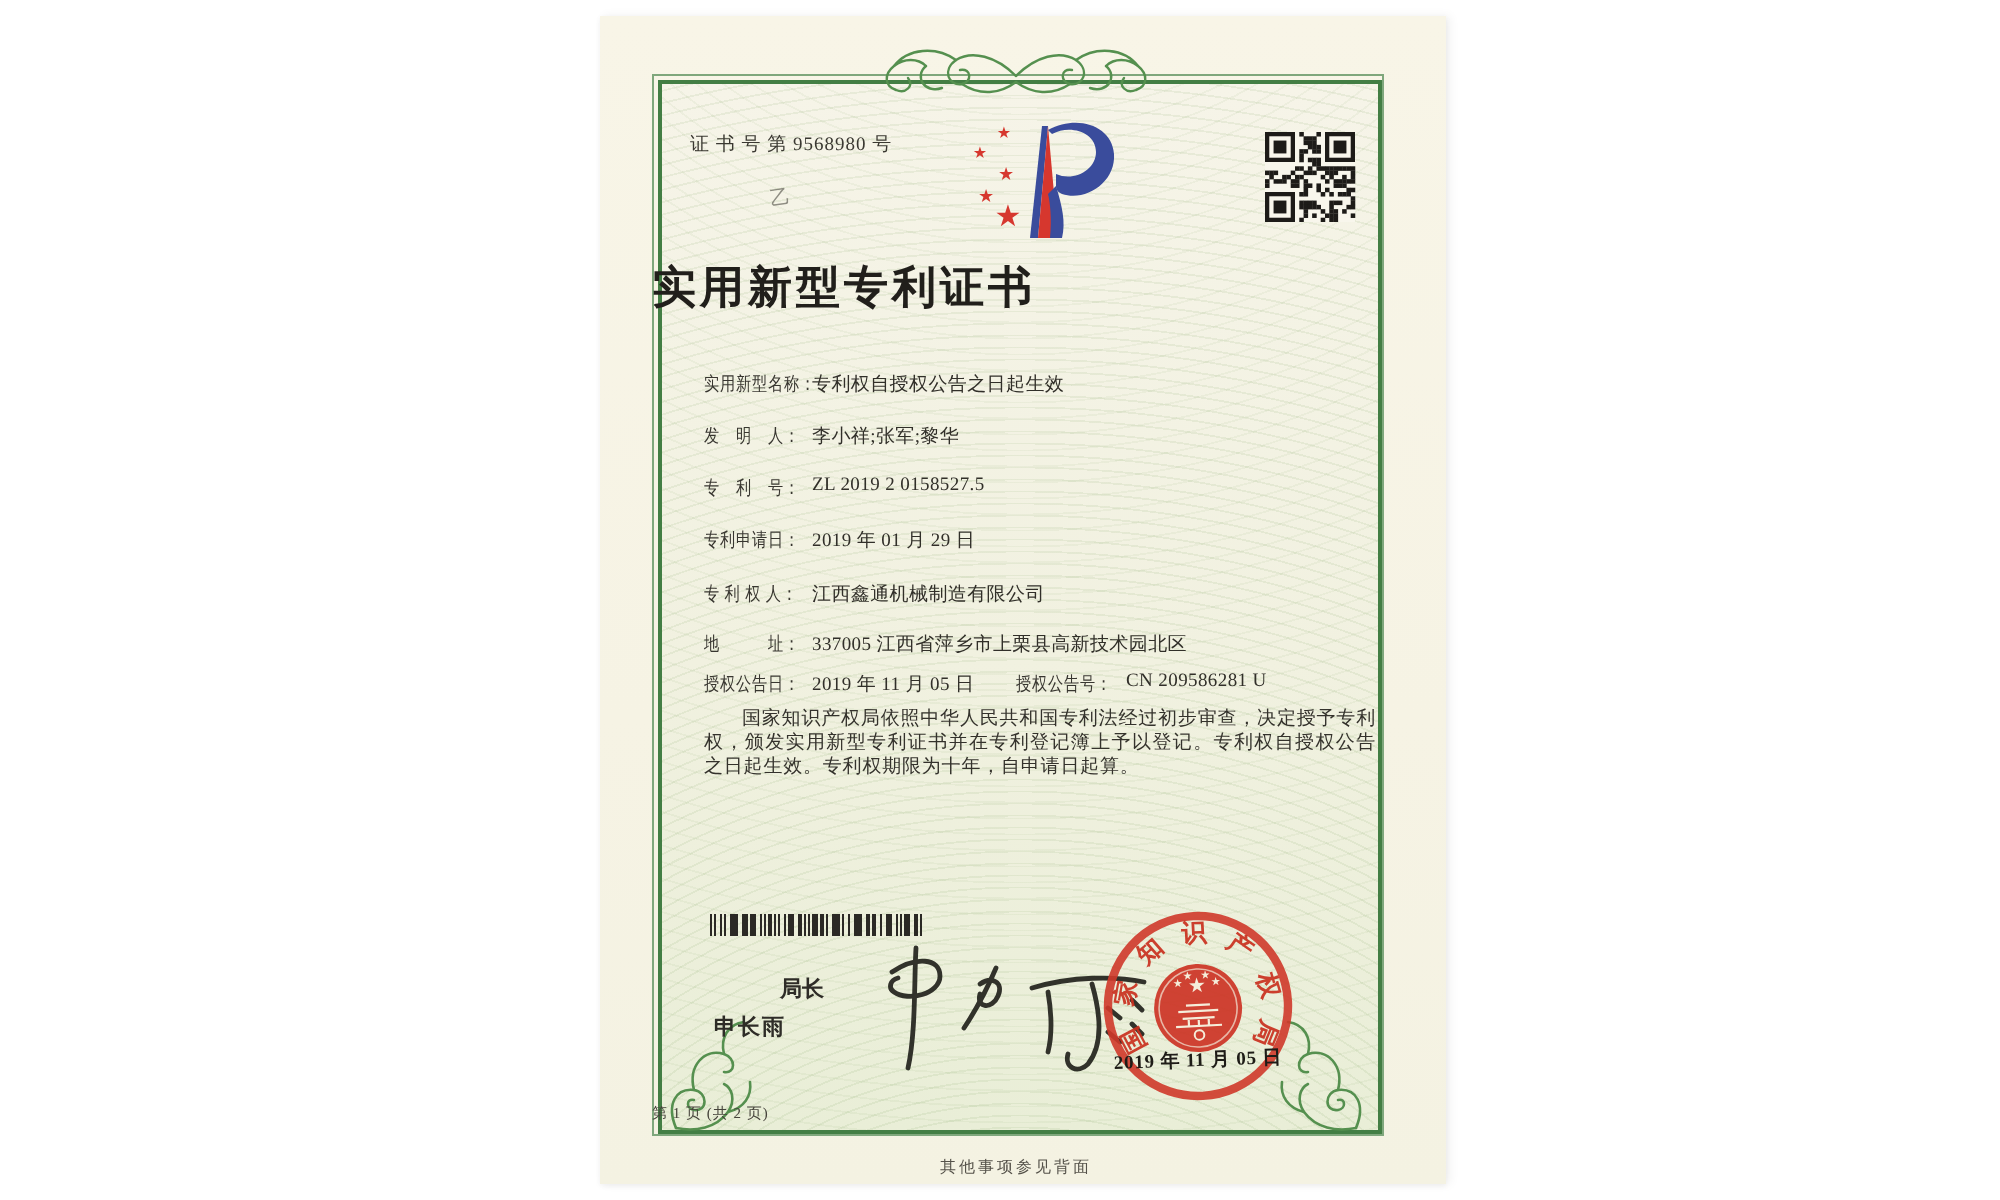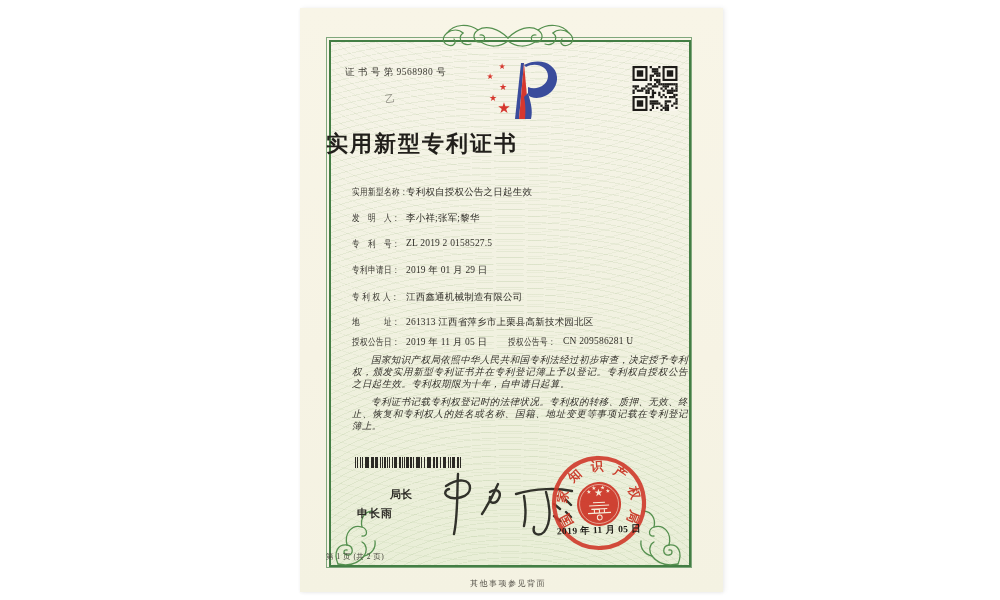--- a/index.html
+++ b/index.html
@@ -40,21 +40,21 @@
   
   .row{position:absolute;left:52px;height:13px;font-size:9.5px;color:#312f29;white-space:nowrap;}
   .lab{display:inline-block;transform:scaleX(.8);transform-origin:0 50%;letter-spacing:.5px;color:#383630;}
   .val{position:absolute;left:54px;top:0;letter-spacing:.2px;}
   .lab2{position:absolute;left:156px;top:0;display:inline-block;transform:scaleX(.8);
         transform-origin:0 50%;letter-spacing:.5px;color:#383630;}
   .val2{position:absolute;left:211px;top:0;letter-spacing:.2px;}
 
   
   .paras{position:absolute;left:52px;top:346px;width:336px;}
-  .paras p{margin:0 0 5px 0;font-style:italic;font-size:9.5px;line-height:12.2px;
+  .paras p{margin:0 0 5px 0;font-size:9.5px;line-height:12.2px;
            text-align:justify;text-indent:2em;color:#34322c;letter-spacing:.4px;}
 
   
   .barcode{position:absolute;left:55px;top:449px;width:107px;height:11px;}
   .officer-role{position:absolute;left:57px;top:479px;font-family:"Liberation Sans","DejaVu Sans",sans-serif;
                 font-weight:bold;font-size:11px;color:#2e2c27;margin-left:33px;}
   .officer-name{position:absolute;left:57px;top:498px;font-family:Liberation Serif, serif;
                 font-weight:bold;font-size:11px;color:#2e2c27;letter-spacing:1px;}
   .signature{position:absolute;left:124px;top:456px;width:160px;height:84px;}
 
@@ -277,32 +277,31 @@
     <div class="row" style="top:256px">
       <span class="lab">专利申请日：</span>
       <span class="val">2019 年 01 月 29 日</span>
     </div>
     <div class="row" style="top:283px">
       <span class="lab">专 利 权 人：</span>
       <span class="val">江西鑫通机械制造有限公司</span>
     </div>
     <div class="row" style="top:308px">
       <span class="lab">地　　　址：</span>
-      <span class="val">261313 江西省萍乡市上栗县高新技术园北区</span>
+      <span class="val">337005 江西省萍乡市上栗县高新技术园北区</span>
     </div>
     <div class="row" style="top:328px">
       <span class="lab">授权公告日：</span>
       <span class="val">2019 年 11 月 05 日</span>
       <span class="lab2">授权公告号：</span>
       <span class="val2">CN 209586281 U</span>
     </div>
 
     <div class="paras">
       <p>国家知识产权局依照中华人民共和国专利法经过初步审查，决定授予专利权，颁发实用新型专利证书并在专利登记簿上予以登记。专利权自授权公告之日起生效。专利权期限为十年，自申请日起算。</p>
-      <p>专利证书记载专利权登记时的法律状况。专利权的转移、质押、无效、终止、恢复和专利权人的姓名或名称、国籍、地址变更等事项记载在专利登记簿上。</p>
     </div>
 
     <svg class="barcode" viewBox="0 0 107 12" preserveAspectRatio="none">
       <g id="bar-mods" fill="#2b2925">
           <rect x="0" y="0" width="1" height="12"></rect>
           <rect x="2" y="0" width="1" height="12"></rect>
           <rect x="5" y="0" width="1" height="12"></rect>
           <rect x="7" y="0" width="1" height="12"></rect>
           <rect x="10" y="0" width="4" height="12"></rect>
           <rect x="16" y="0" width="3" height="12"></rect>

